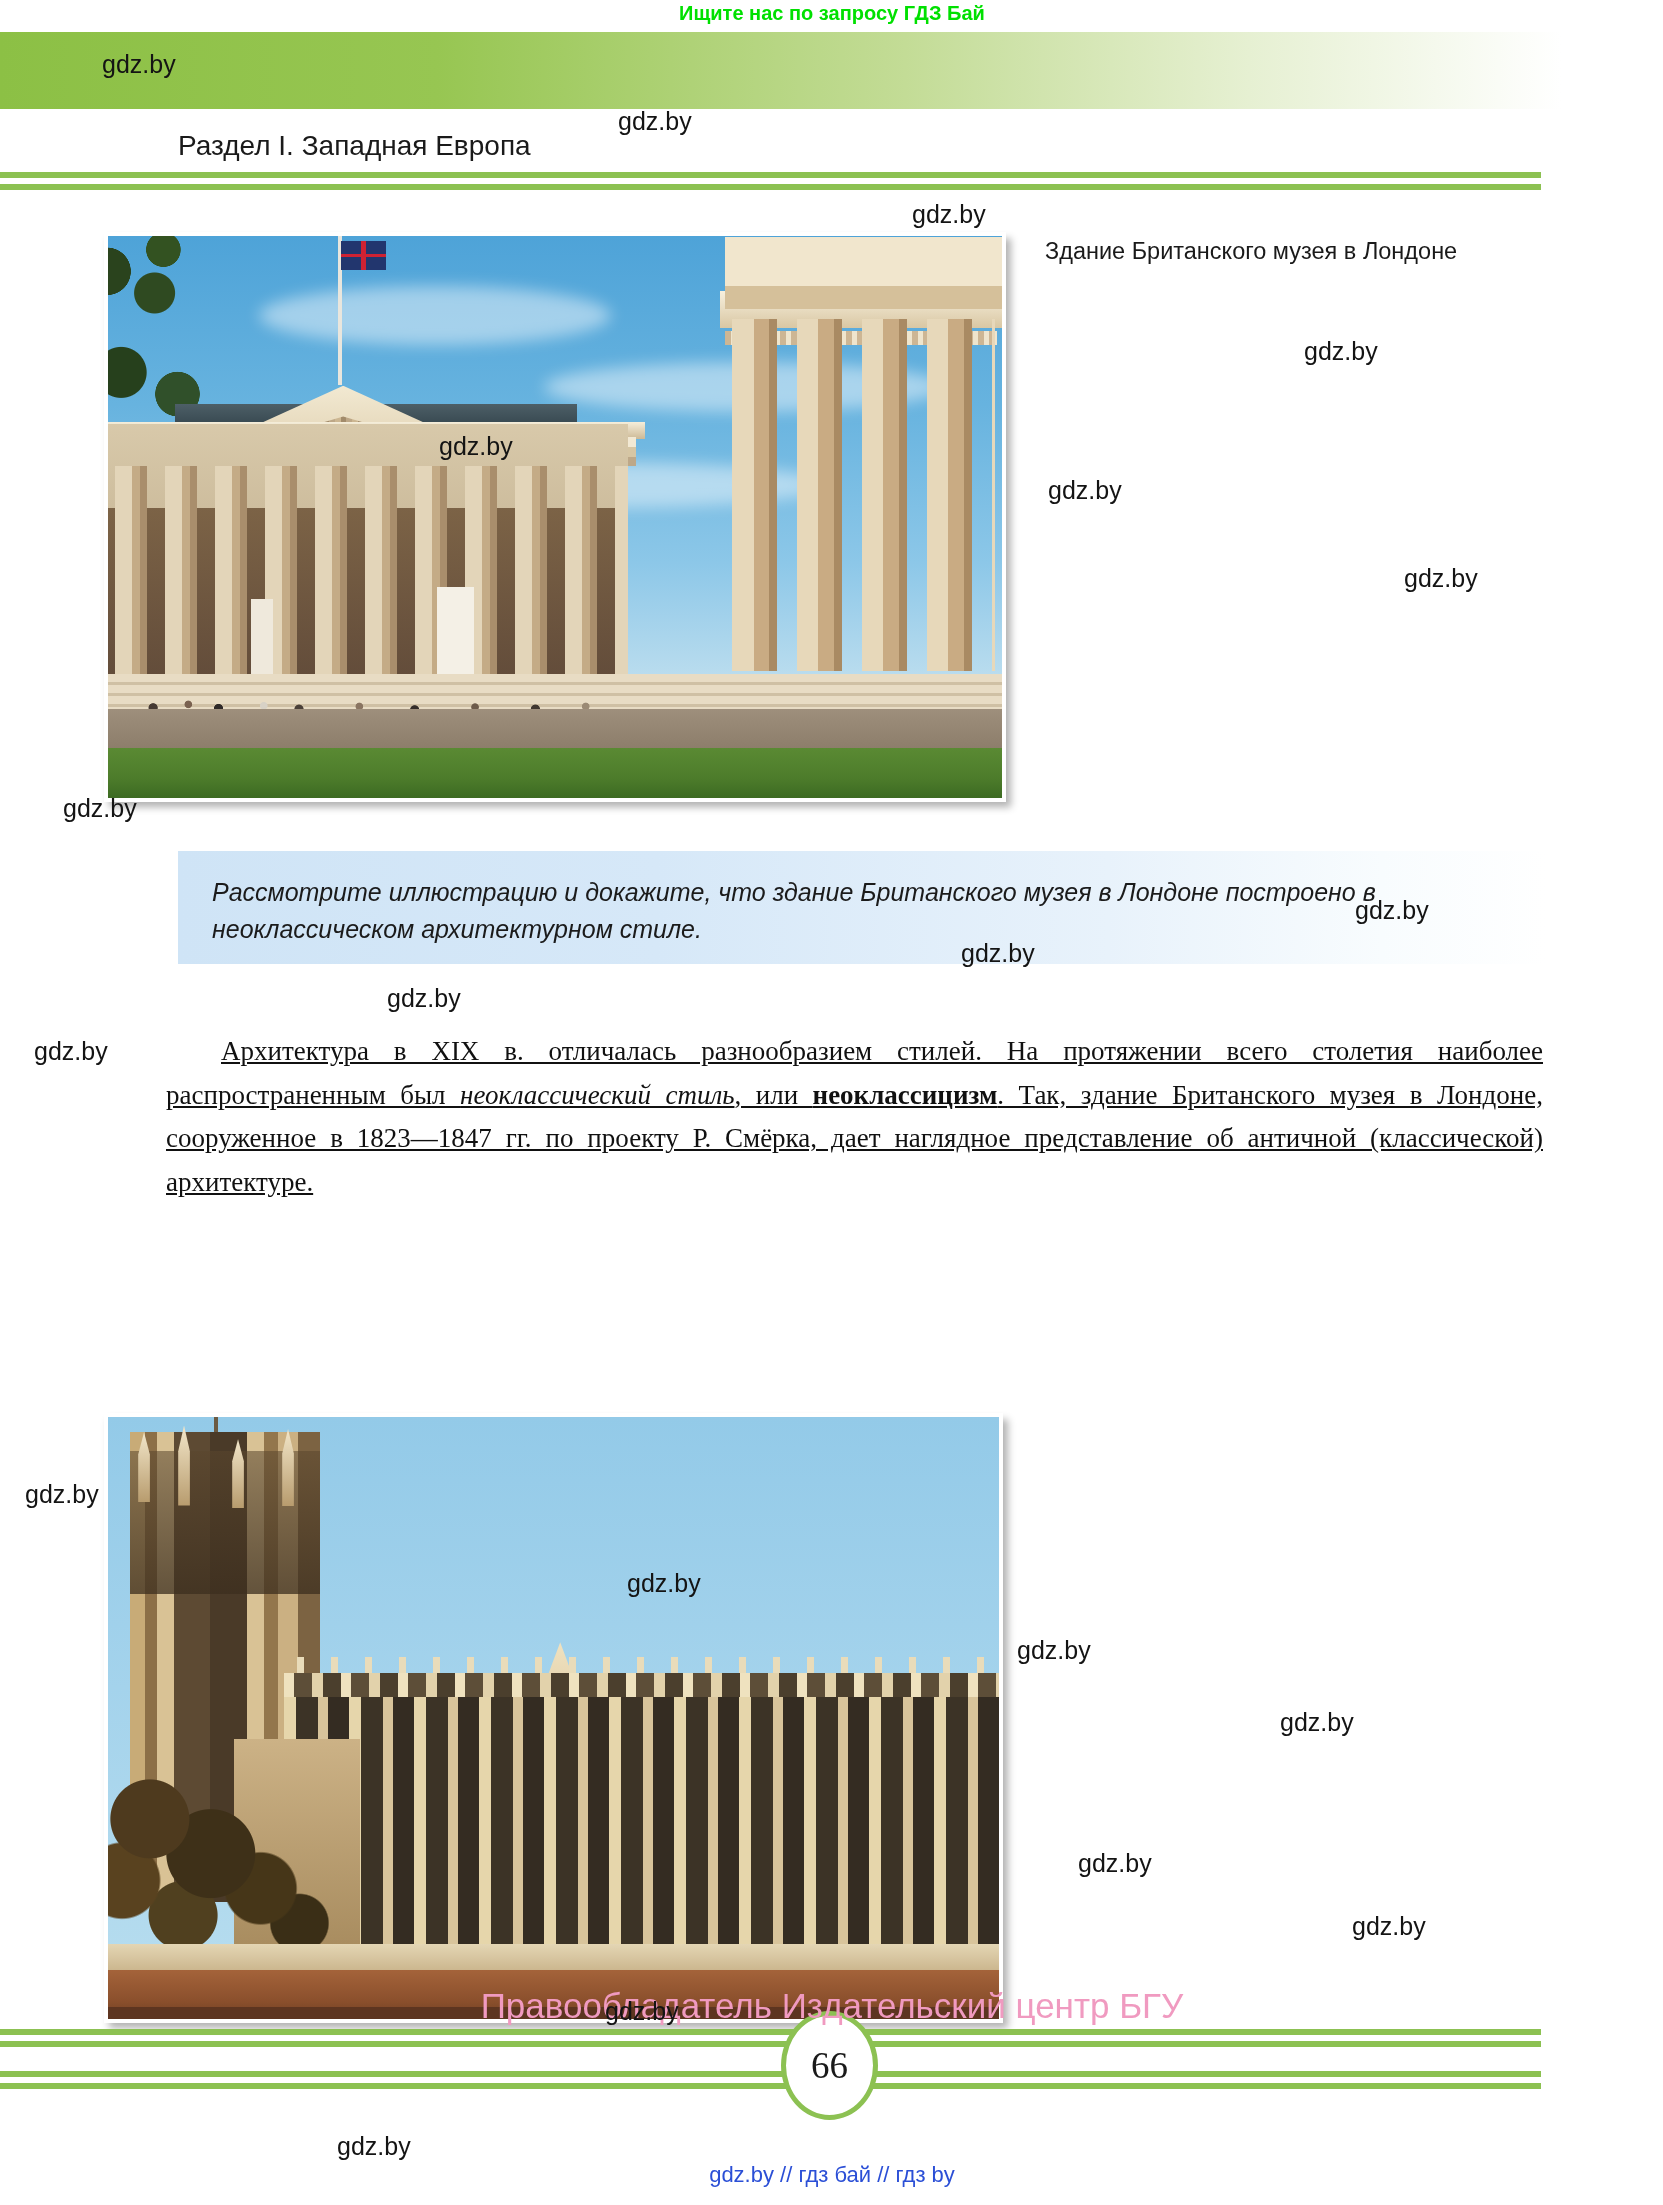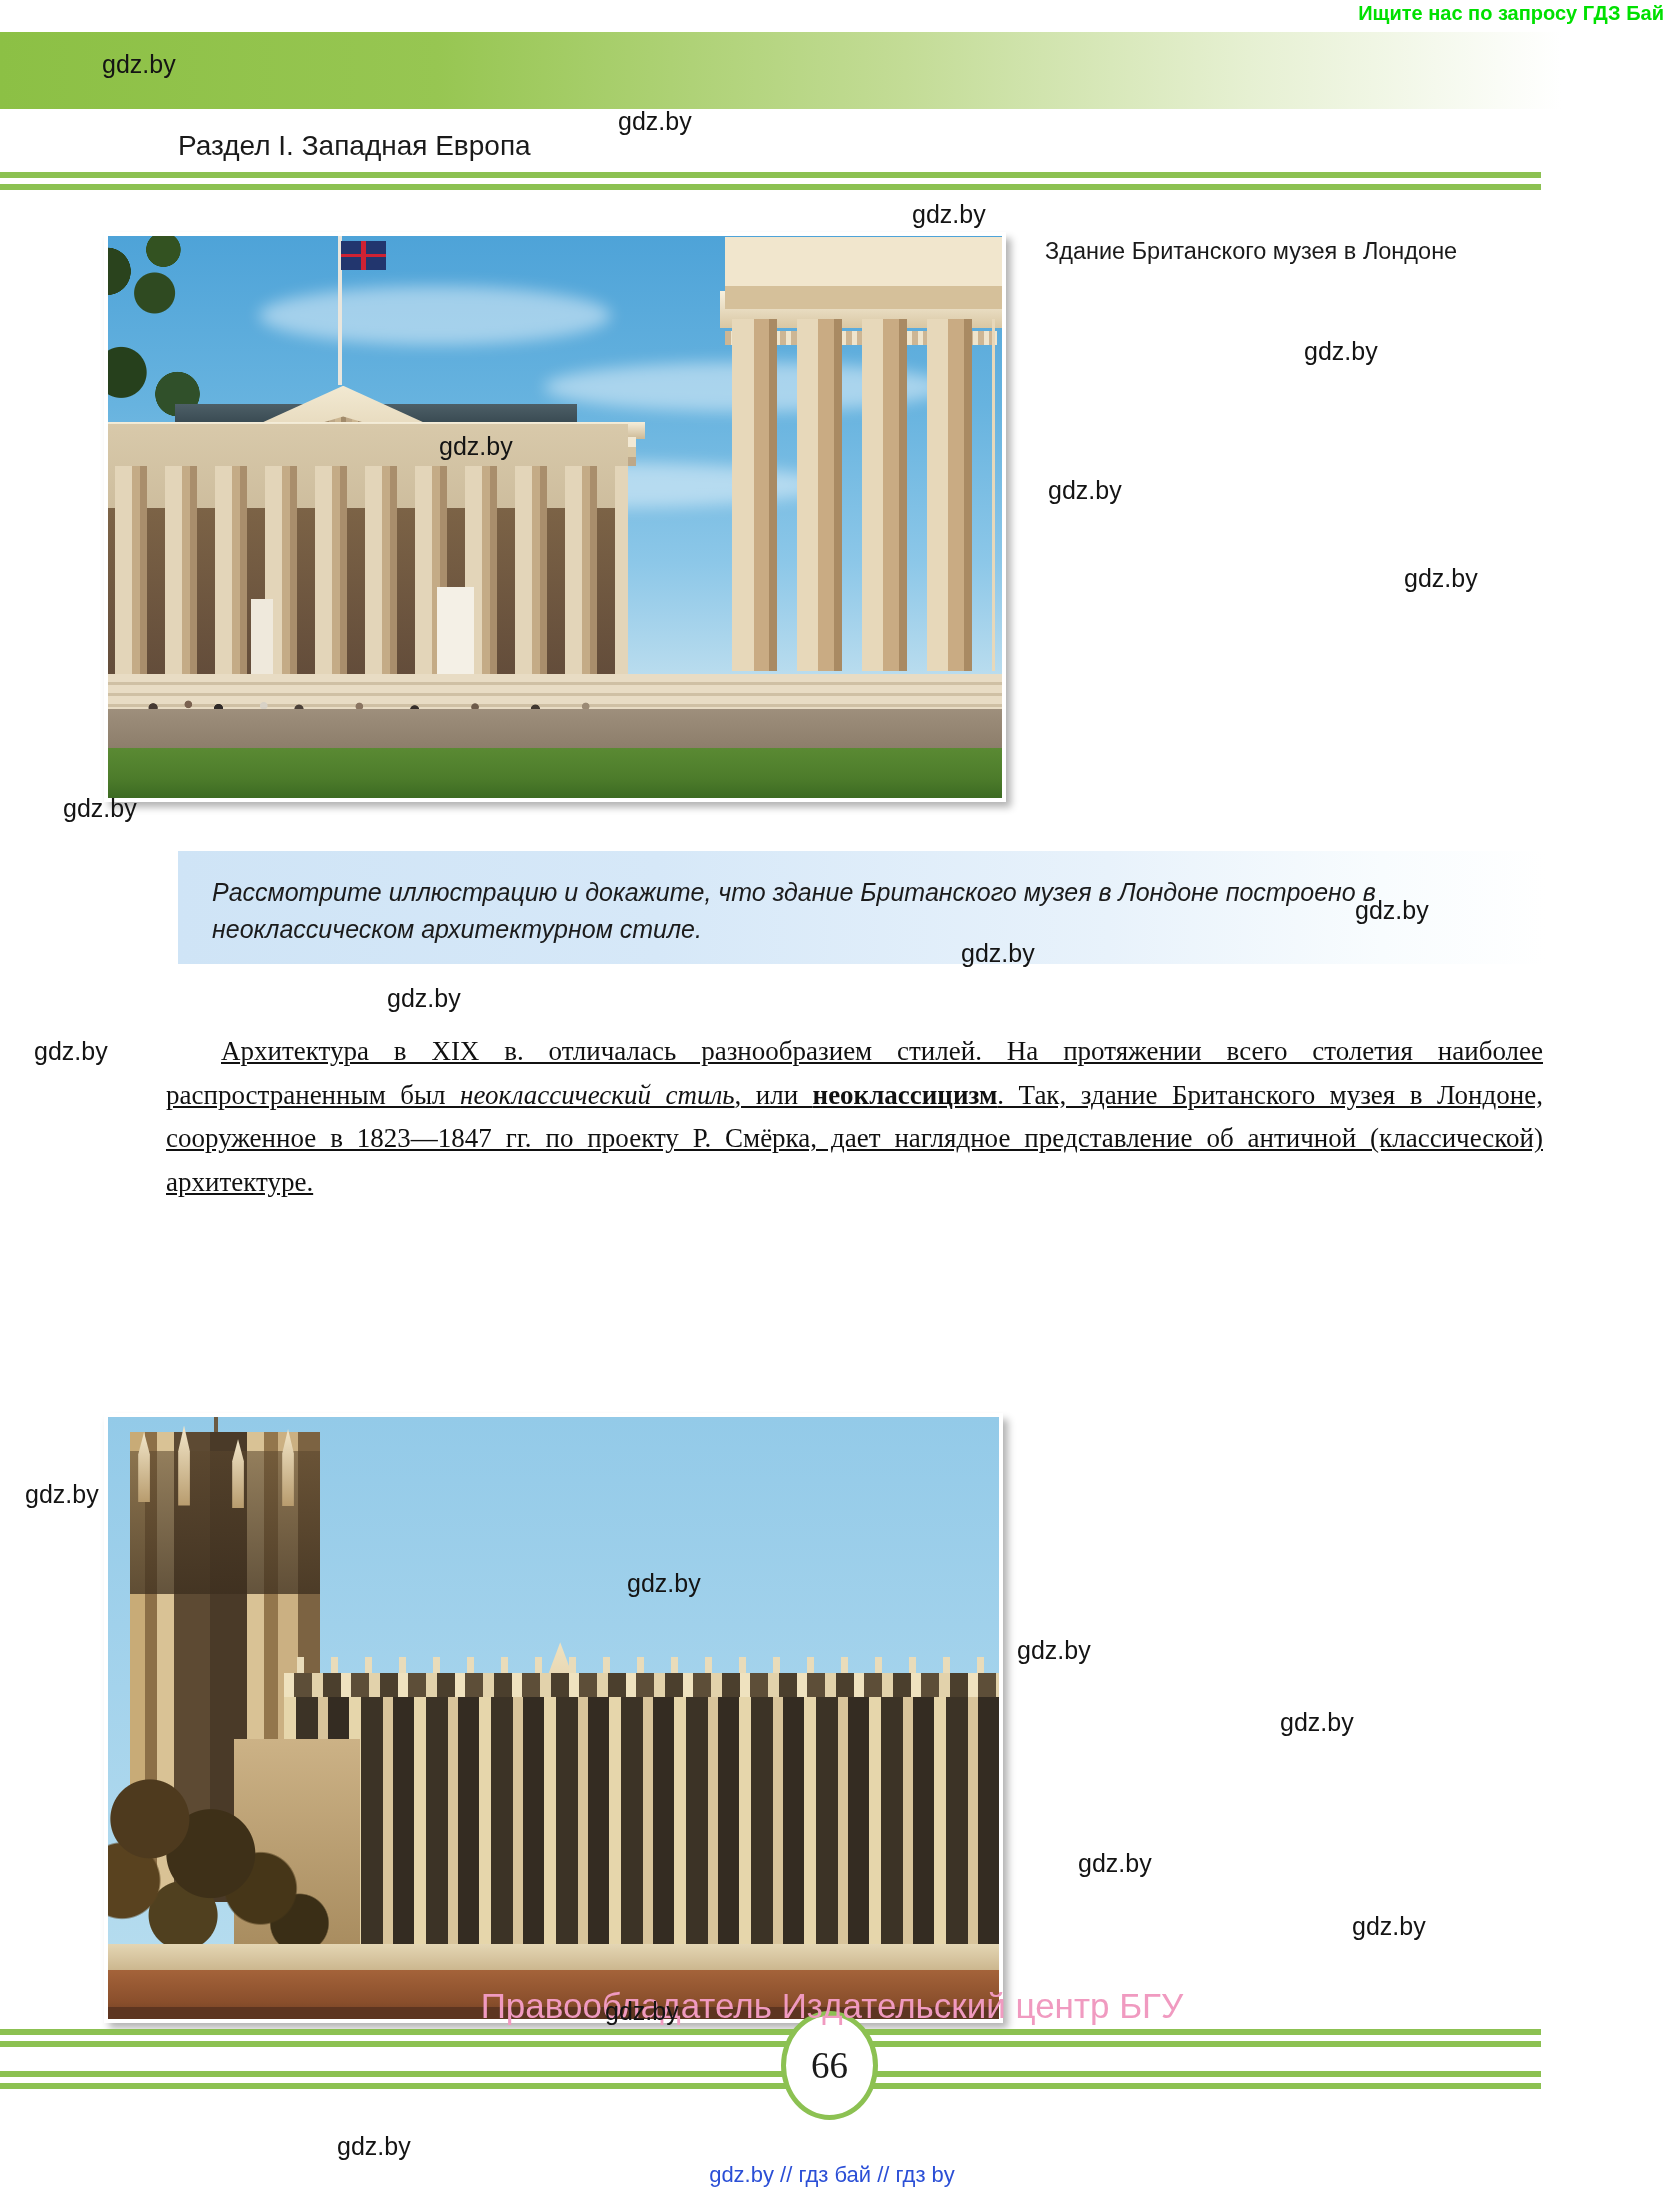--- a/index.html
+++ b/index.html
@@ -17,21 +17,21 @@
     background: #ffffff;
     overflow: hidden;
   }
 
   
   .promo {
     position: absolute;
     top: 1.7px;
     left: 0;
     width: 1664px;
-    text-align: right;
+    text-align: center;
     font-size: 20px;
     font-weight: bold;
     color: #00e000;
     letter-spacing: 0px;
     white-space: nowrap;
   }
 
   
   .banner {
     position: absolute;

